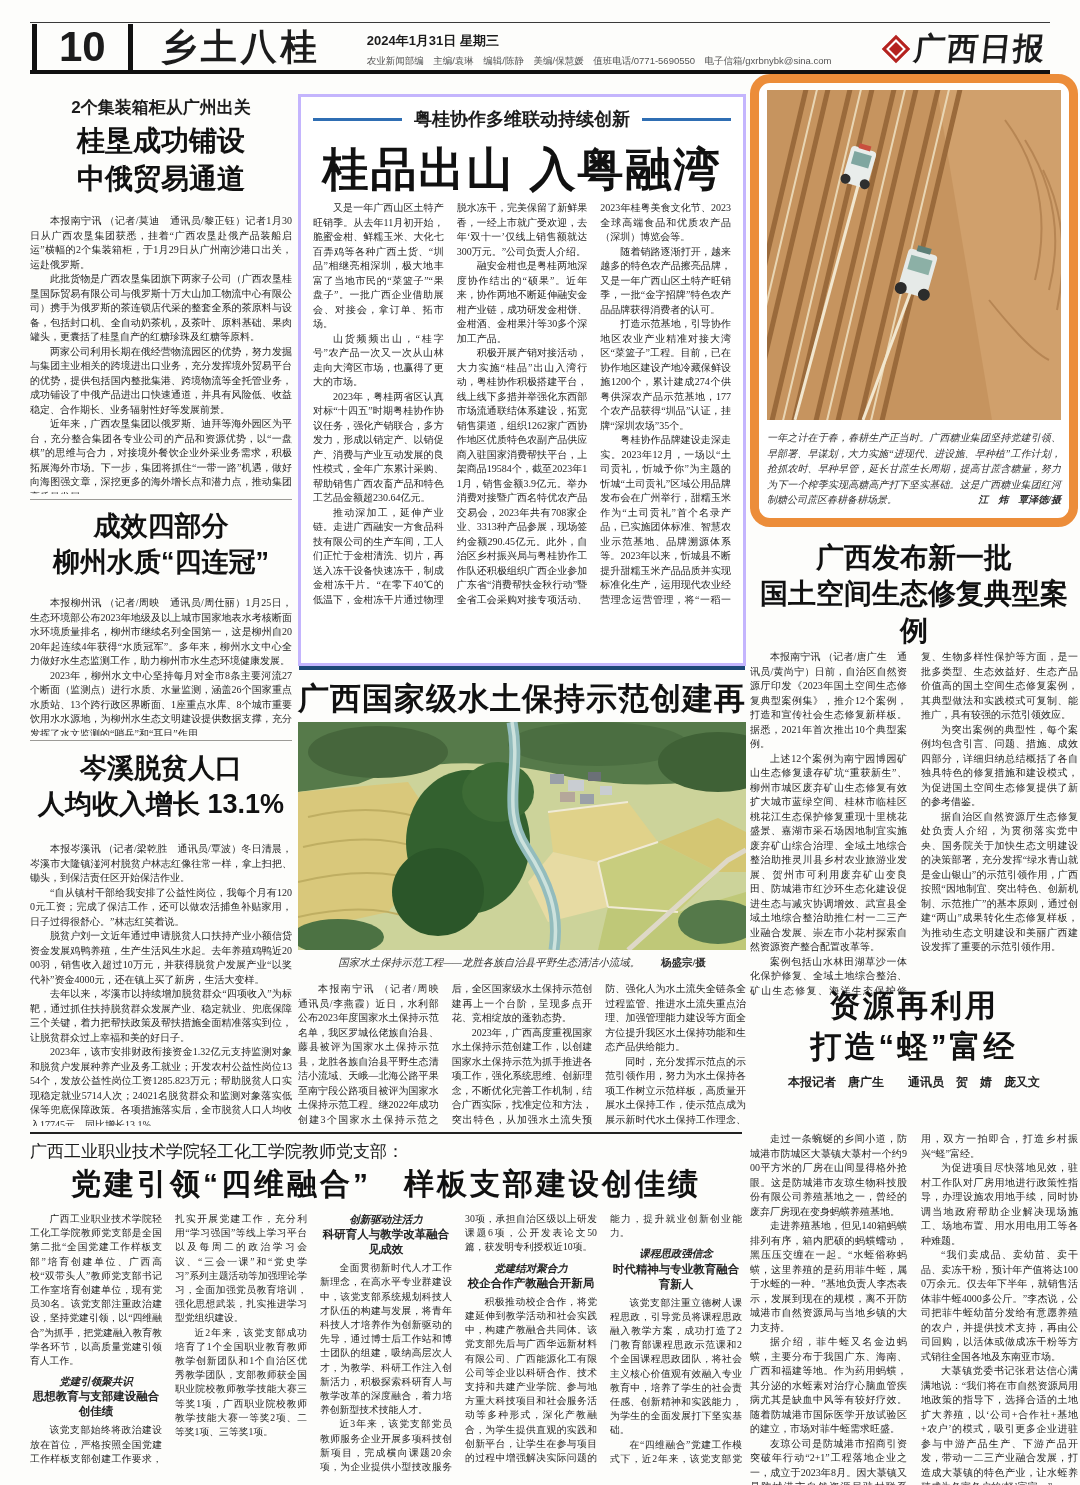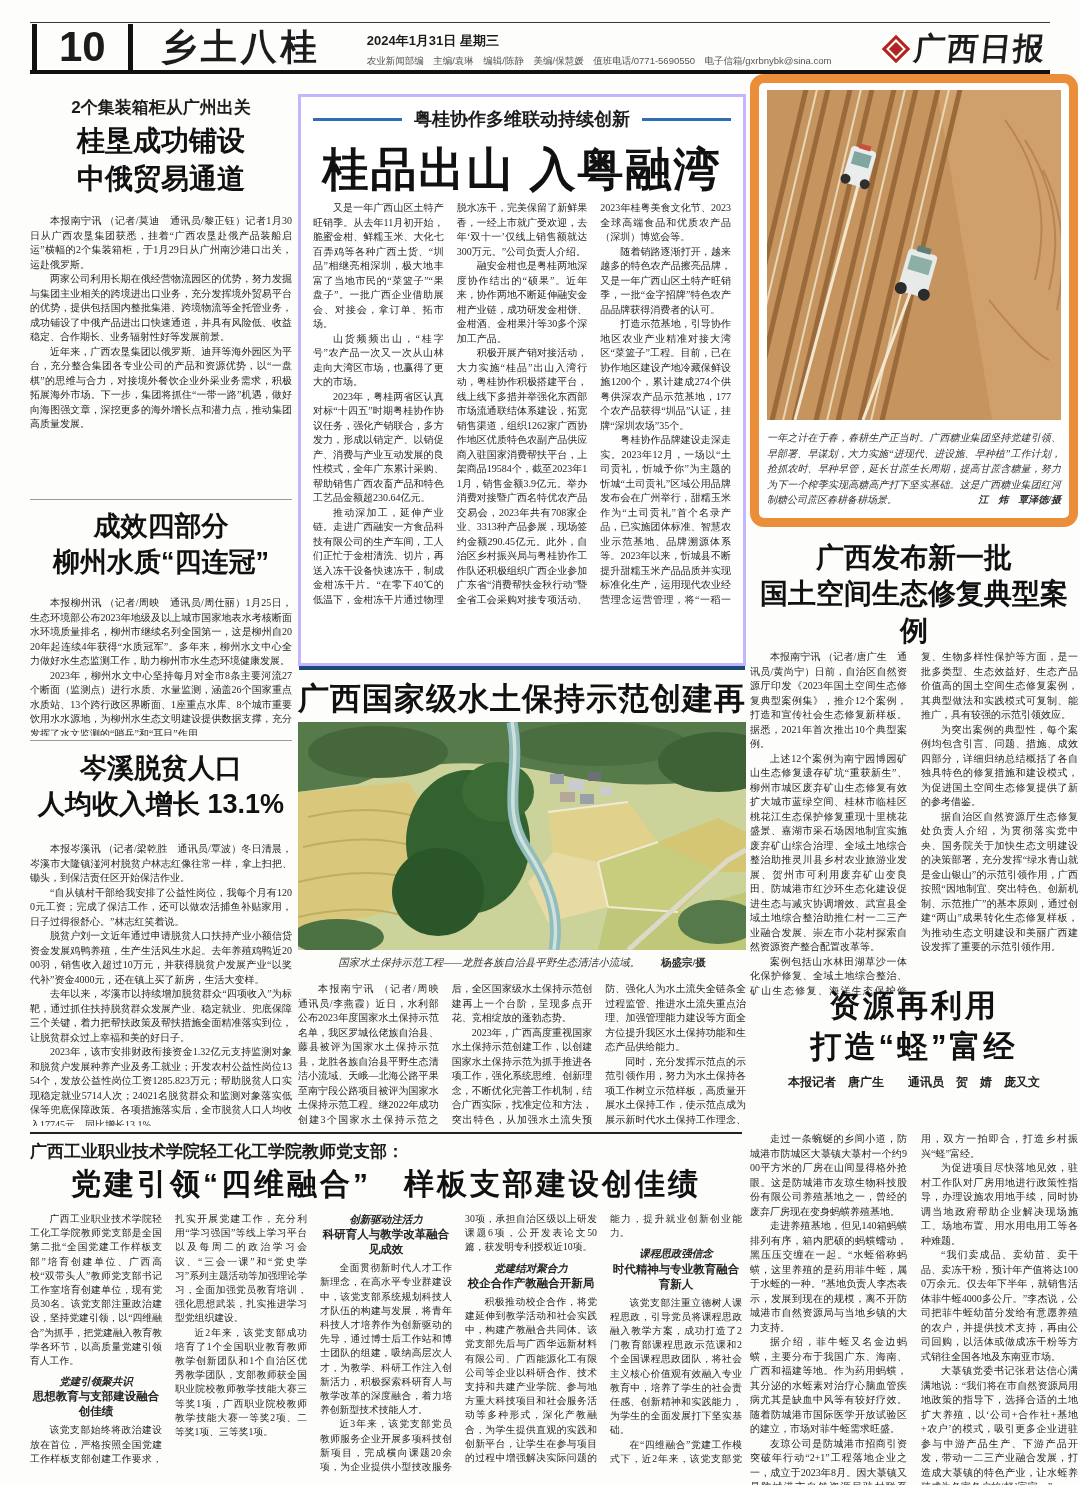--- a/index.html
+++ b/index.html
@@ -33,21 +33,21 @@
   .hl{font-family:"Liberation Sans",sans-serif;font-weight:900;text-align:center;color:#111;}
   .kicker{font-family:"Liberation Sans",sans-serif;font-weight:bold;text-align:center;font-size:17px;}
   .byline{font-family:"Liberation Sans",sans-serif;font-weight:bold;text-align:center;font-size:12px;color:#222;}
 
   
   .bluebox{border:3px solid #c4b5fd;box-shadow:0 5px 0 -1px #1d4877;background:#fff;padding:8px 12px;box-sizing:border-box;}
   .kicker-row{display:flex;align-items:center;gap:12px;margin-top:2px;}
   .kline{flex:1;height:3px;background:#2f6eb3;}
 
   
-  .orangebox{border:9px solid #ec8d3a;border-radius:14px;background:#fff;padding:7px 8px;box-sizing:border-box;}
+  .orangebox{border:9px solid #ec8d3a;border-radius:20px;background:#fff;padding:7px 8px;box-sizing:border-box;}
   .photo-caption{font-size:10px;line-height:1.55;text-align:justify;font-style:italic;color:#333;word-break:break-all;margin-top:6px;}
   .photo-caption .lead{text-indent:2em;display:inline;}
   .cap-credit{font-weight:bold;font-style:italic;white-space:nowrap;float:right;}
 
   .wcaption{font-size:10.5px;text-align:center;color:#333;font-style:italic;}
   .wcaption .cr{font-weight:bold;margin-left:18px;font-style:normal;}
 
   .subhead{text-align:center;text-indent:0 !important;margin:6px 0 4px !important;break-inside:avoid;}
   .subhead .s1{display:block;font-style:italic;font-weight:bold;font-size:10.5px;}
   .subhead .s2{display:block;font-family:"Liberation Sans",sans-serif;font-weight:bold;font-size:11.5px;line-height:1.3;}
@@ -74,20 +74,21 @@
   </div>
   <div class="abs thickrule" style="left:30px;top:70px;width:1020px;"></div>
 
   <div class="abs kicker" style="left:30px;top:96px;width:262px;">2个集装箱柜从广州出关</div>
   <div class="abs hl" style="left:30px;top:122px;width:262px;font-size:28px;line-height:1.34;">
     <div>桂垦成功铺设</div>
     <div>中俄贸易通道</div>
   </div>
   <div class="abs bt" style="left:30px;top:214px;width:262px;height:280px;">
     <p>本报南宁讯 （记者/莫迪　通讯员/黎正钰）记者1月30日从广西农垦集团获悉，挂着“广西农垦赴俄产品装船启运”横幅的2个集装箱柜，于1月29日从广州南沙港口出关，运赴俄罗斯。</p>
+    <p>此批货物是广西农垦集团旗下两家子公司（广西农垦桂垦国际贸易有限公司与俄罗斯十万大山加工物流中心有限公司）携手为俄罗斯的茶连锁店代采的整套全系的茶原料与设备，包括封口机、全自动奶茶机，及茶叶、原料基础、果肉罐头，更囊括了桂垦自产的红糖珍珠及红糖等原料。</p>
     <p>两家公司利用长期在俄经营物流园区的优势，努力发掘与集团主业相关的跨境进出口业务，充分发挥境外贸易平台的优势，提供包括国内整批集港、跨境物流等全托管业务，成功铺设了中俄产品进出口快速通道，并具有风险低、收益稳定、合作期长、业务辐射性好等发展前景。</p>
     <p>近年来，广西农垦集团以俄罗斯、迪拜等海外园区为平台，充分整合集团各专业公司的产品和资源优势，以“一盘棋”的思维与合力，对接境外餐饮企业外采业务需求，积极拓展海外市场。下一步，集团将抓住“一带一路”机遇，做好向海图强文章，深挖更多的海外增长点和潜力点，推动集团高质量发展。</p>
   </div>
   <div class="abs hr" style="left:30px;top:499px;width:262px;"></div>
 
   <div class="abs hl" style="left:30px;top:508px;width:262px;font-size:27px;line-height:1.34;">
     <div>成效四部分</div>
     <div>柳州水质“四连冠”</div>
   </div>
   <div class="abs bt" style="left:30px;top:596px;width:262px;height:140px;">
@@ -244,21 +245,21 @@
     <p>走过一条蜿蜒的乡间小道，防城港市防城区大菉镇大菉村一个约900平方米的厂房在山间显得格外抢眼。这是防城港市友琼生物科技股份有限公司养殖基地之一，曾经的废弃厂房现在变身蚂蟥养殖基地。</p>
     <p>走进养殖基地，但见140箱蚂蟥排列有序，箱内肥硕的蚂蟥蠕动，黑压压交缠在一起。“水蛭俗称蚂蟥，这里养殖的是药用菲牛蛭，属于水蛭的一种。”基地负责人李杰表示，发展到现在的规模，离不开防城港市自然资源局与当地乡镇的大力支持。</p>
     <p>据介绍，菲牛蛭又名金边蚂蟥，主要分布于我国广东、海南、广西和福建等地。作为药用蚂蟥，其分泌的水蛭素对治疗心脑血管疾病尤其是缺血中风等有较好疗效。随着防城港市国际医学开放试验区的建立，市场对菲牛蛭需求旺盛。</p>
     <p>友琼公司是防城港市招商引资突破年行动“2+1”工程落地企业之一，成立于2023年8月。因大菉镇又是防城港市自然资源局驻村联系点，有一座废弃多年的厂房可利用，双方一拍即合，打造乡村振兴“蛏”富经。</p>
     <p>为促进项目尽快落地见效，驻村工作队对厂房用地进行政策性指导，办理设施农用地手续，同时协调当地政府帮助企业解决现场施工、场地布置、用水用电用工等各种难题。</p>
     <p>“我们卖成品、卖幼苗、卖干品、卖冻干粉，预计年产值将达1000万余元。仅去年下半年，就销售活体菲牛蛭4000多公斤。”李杰说，公司把菲牛蛭幼苗分发给有意愿养殖的农户，并提供技术支持，再由公司回购，以活体或做成冻干粉等方式销往全国各地及东南亚市场。</p>
     <p>大菉镇党委书记张君达信心满满地说：“我们将在市自然资源局用地政策的指导下，选择合适的土地扩大养殖，以‘公司+合作社+基地+农户’的模式，吸引更多企业进驻参与中游产品生产、下游产品开发，带动一二三产业融合发展，打造成大菉镇的特色产业，让水蛭养殖成为各家各户的‘蛏’富宝。”</p>
   </div>
 
   <div class="abs bandrule" style="left:30px;top:1132px;width:712px;"></div>
-  <div class="abs" style="left:30px;top:1140px;width:712px;font-family:'Liberation Sans',sans-serif;font-weight:bold;font-size:17px;">广西工业职业技术学院轻工化工学院教师党支部：</div>
+  <div class="abs" style="left:30px;top:1140px;width:712px;font-family:'Liberation Sans',sans-serif;font-weight:normal;font-size:17px;">广西工业职业技术学院轻工化工学院教师党支部：</div>
   <div class="abs hl" style="left:30px;top:1164px;width:712px;font-size:30px;letter-spacing:3px;">党建引领“四维融合”　样板支部建设创佳绩</div>
   <div class="abs bt cols5" style="left:30px;top:1212px;width:712px;height:266px;font-size:9.8px;">
     <p>广西工业职业技术学院轻工化工学院教师党支部是全国第二批“全国党建工作样板支部”培育创建单位、广西高校“双带头人”教师党支部书记工作室培育创建单位，现有党员30名。该党支部注重政治建设，坚持党建引领，以“四维融合”为抓手，把党建融入教育教学各环节，以高质量党建引领育人工作。</p>
     <p class="subhead">
         <span class="s1">党建引领聚共识</span>
         <span class="s2">思想教育与支部建设融合创佳绩</span>
       </p>
     <p>该党支部始终将政治建设放在首位，严格按照全国党建工作样板支部创建工作要求，扎实开展党建工作，充分利用“学习强国”等线上学习平台以及每周二的政治学习会议、“三会一课”和“党史学习”系列主题活动等加强理论学习，全面加强党员教育培训，强化思想武装，扎实推进学习型党组织建设。</p>
     <p>近2年来，该党支部成功培育了1个全国职业教育教师教学创新团队和1个自治区优秀教学团队，支部教师获全国职业院校教师教学技能大赛三等奖1项，广西职业院校教师教学技能大赛一等奖2项、二等奖1项、三等奖1项。</p>
     <p class="subhead">

